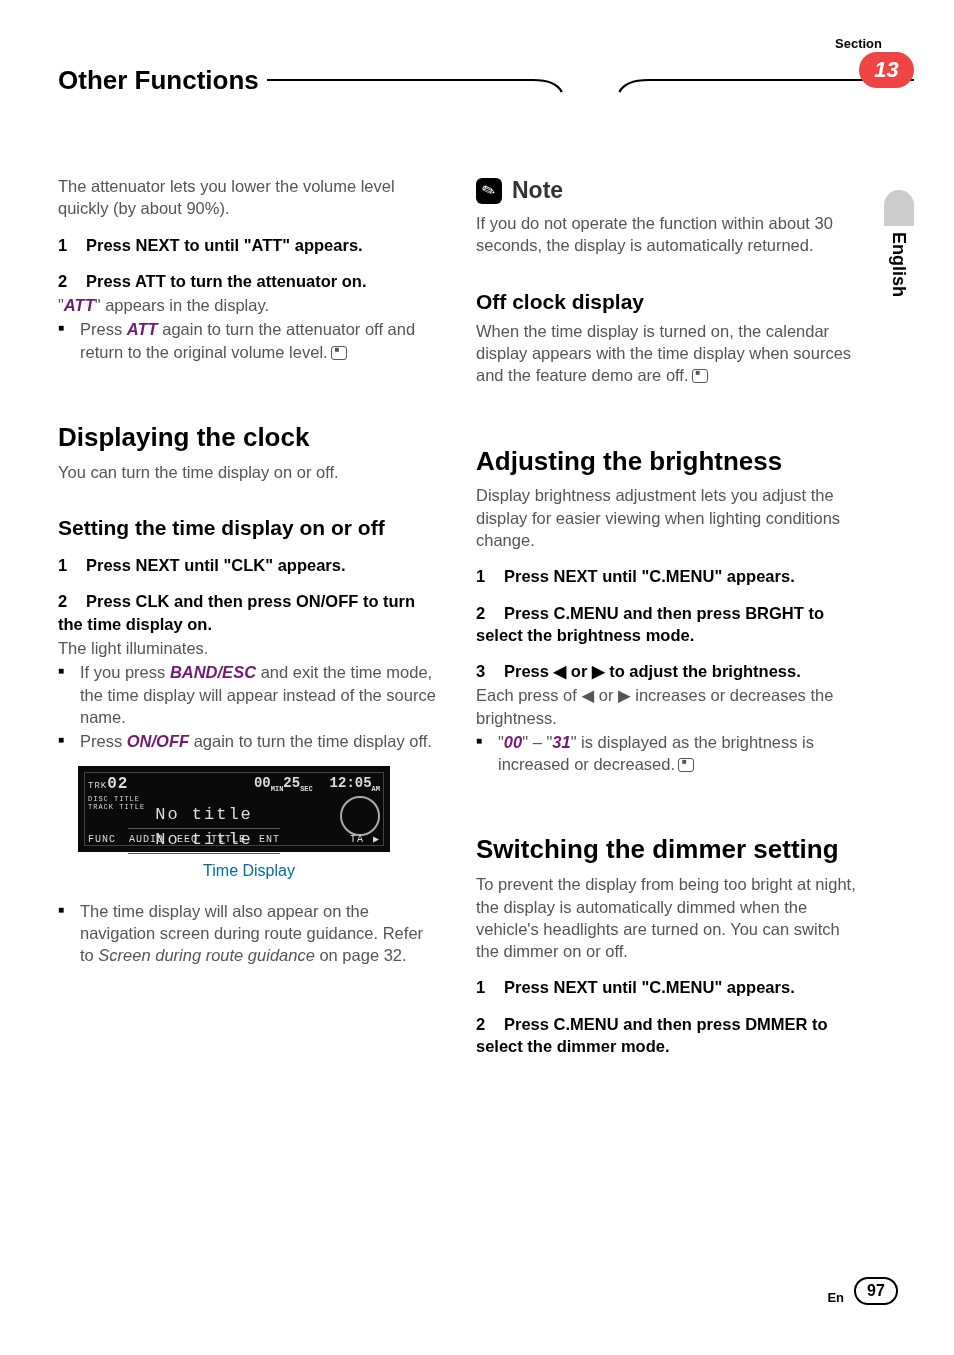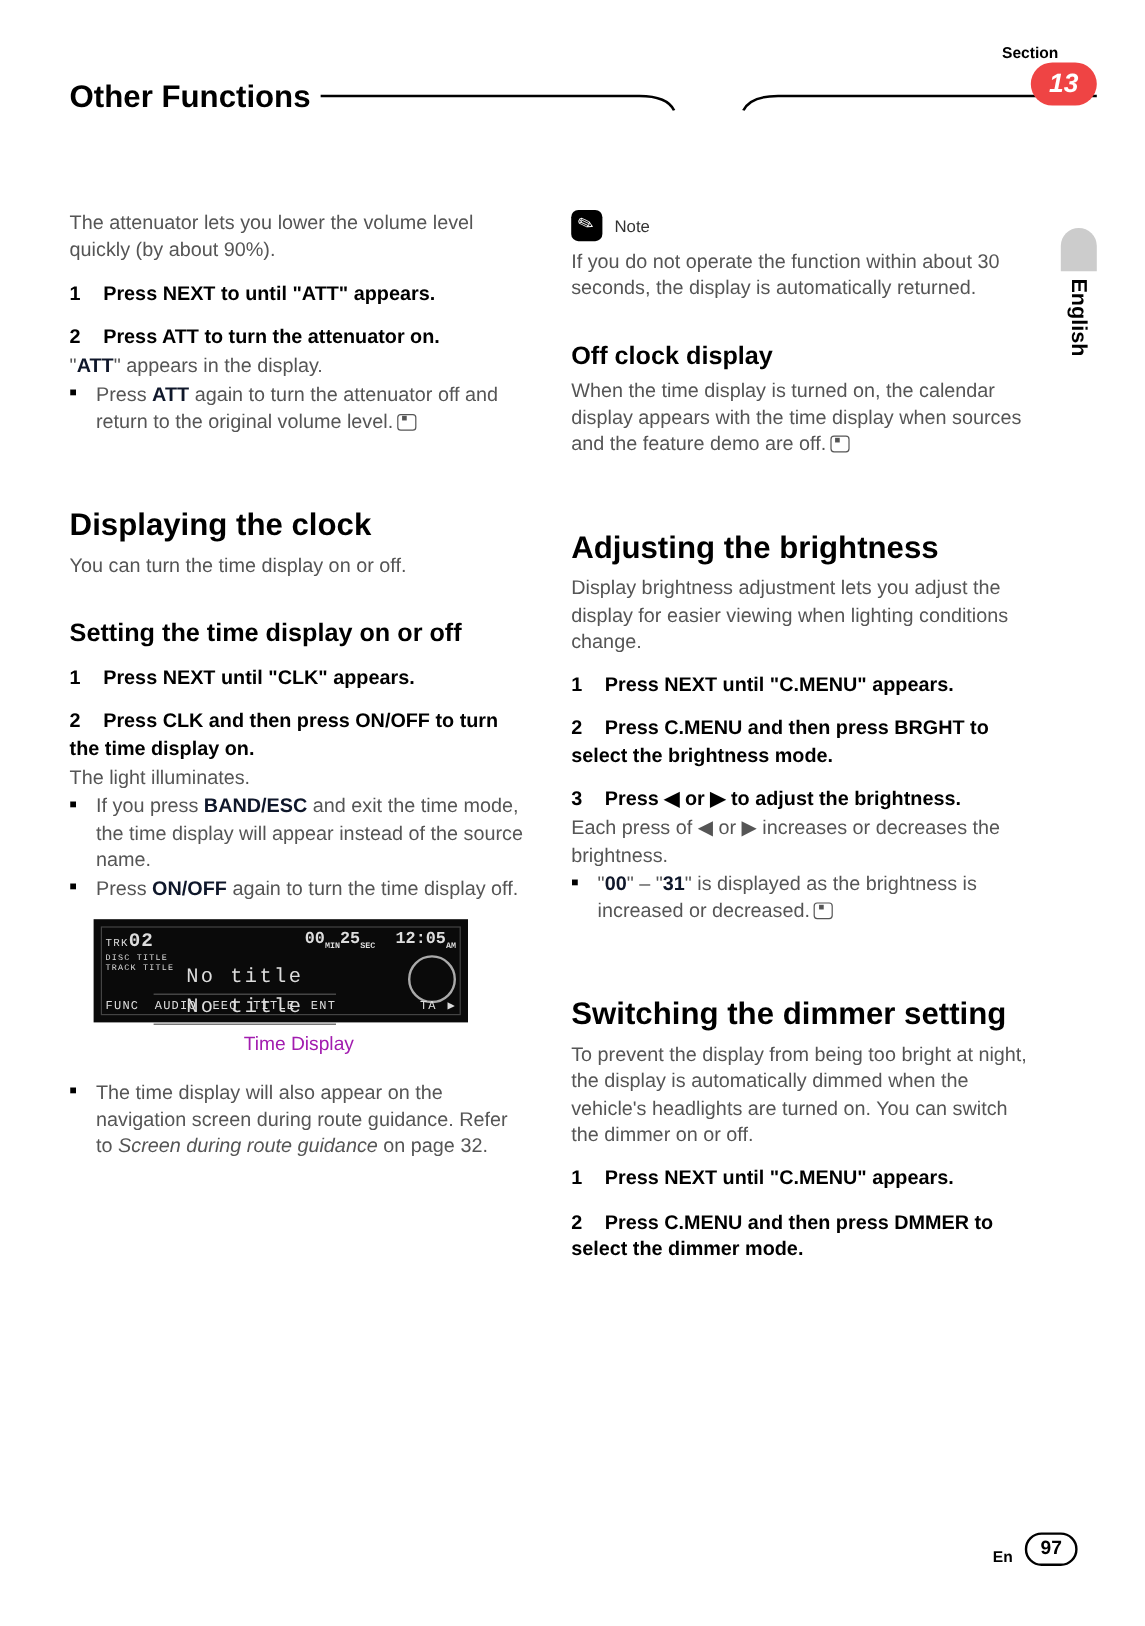--- a/index.html
+++ b/index.html
@@ -15,45 +15,45 @@
   .lang-tab .bar { width: 30px; height: 36px; background: #ccc; border-radius: 15px 15px 0 0; margin-bottom: 6px; }
   .lang-tab .txt { writing-mode: vertical-rl; font-weight: 900; font-size: 18px; text-align: center; line-height: 30px; }
   .cols { position: absolute; top: 175px; left: 58px; width: 800px; display: flex; gap: 36px; }
   .col { width: 382px; font-size: 16.5px; line-height: 1.35; color: #333; }
   .h1 { font-size: 26px; font-weight: 900; color: #000; margin-bottom: 8px; line-height: 1.15; }
   .h2 { font-size: 21px; font-weight: 900; color: #000; margin-bottom: 6px; line-height: 1.2; }
   .para { margin-bottom: 6px; }
   .step { font-weight: 900; color: #000; margin-top: 14px; margin-bottom: 2px; }
   .step .num { display: inline-block; width: 28px; }
   .body { color: #555; }
-  .bold { font-weight: 900; color: #0f172a; }
+  .bold { font-weight: 900; color: #701a75; font-style: italic; }
   .bullet { position: relative; padding-left: 22px; color: #555; margin-top: 2px; }
   .bullet::before { content: "■"; position: absolute; left: 0; top: 3px; font-size: 10px; color: #000; }
   .end-icon { display: inline-block; width: 16px; height: 14px; border: 1.5px solid #555; border-radius: 3px; position: relative; vertical-align: -2px; margin-left: 3px; }
   .end-icon::after { content: "■"; position: absolute; left: 3px; top: -2px; font-size: 8px; color: #555; }
   .gap-lg { height: 60px; }
   .gap-md { height: 26px; }
   .note-row { display: flex; align-items: center; gap: 10px; margin-bottom: 6px; }
   .note-icon { width: 26px; height: 26px; background: #000; border-radius: 6px; display: inline-flex; align-items: center; justify-content: center; }
   .note-icon span { color: #fff; font-size: 16px; transform: rotate(-20deg); }
-  .note-label { font-weight: 400; font-size: 14px; }
+  .note-label { font-weight: 700; font-size: 23px; }
   .lcd { width: 312px; height: 86px; background: #0a0a0a; margin: 14px 0 8px 20px; position: relative; color: #ddd; font-family: "Courier New", monospace; letter-spacing: 1px; }
   .lcd .inner { position: absolute; inset: 6px; border: 1px solid #444; }
   .lcd-top { position: absolute; top: 8px; left: 10px; right: 10px; font-size: 10px; display: flex; justify-content: space-between; }
   .lcd-top .trk { font-size: 9px; }
   .lcd-top .trk .n { font-size: 16px; font-weight: bold; }
   .lcd-top .time { font-size: 14px; font-weight: bold; letter-spacing: 0; }
   .lcd-labels { position: absolute; top: 30px; left: 10px; font-size: 7px; line-height: 1.1; }
   .lcd-mid { position: absolute; top: 38px; left: 0; right: 60px; text-align: center; font-size: 17px; letter-spacing: 2px; }
   .lcd-mid div { border-bottom: 1px solid #555; margin: 0 50px; padding: 0 0 1px; }
   .lcd-right { position: absolute; right: 10px; top: 30px; width: 46px; height: 46px; }
   .lcd-right .circ { width: 40px; height: 40px; border: 2px solid #aaa; border-radius: 50%; position: absolute; right: 0; top: 0; }
   .lcd-bottom { position: absolute; bottom: 6px; left: 10px; right: 10px; font-size: 10px; letter-spacing: 1px; word-spacing: 6px; display: flex; justify-content: space-between; }
   .lcd-bottom .r { word-spacing: 2px; }
-  .caption { text-align: center; font-size: 16px; color: #a21caf; margin-bottom: 18px; }
+  .caption { text-align: center; font-size: 16px; color: #0369a1; margin-bottom: 18px; }
   .arrow { font-family: Arial; }
   .footer { position: absolute; bottom: 50px; right: 56px; display: flex; align-items: flex-end; gap: 10px; }
   .footer .en { font-size: 13px; font-weight: 900; }
   .footer .pg { width: 44px; height: 28px; border: 2px solid #000; border-radius: 14px; display: flex; align-items: center; justify-content: center; font-weight: 900; font-size: 16px; }
 </style>
 </head>
 <body>
 <div class="page">
 
 <div class="section-label">Section</div>

